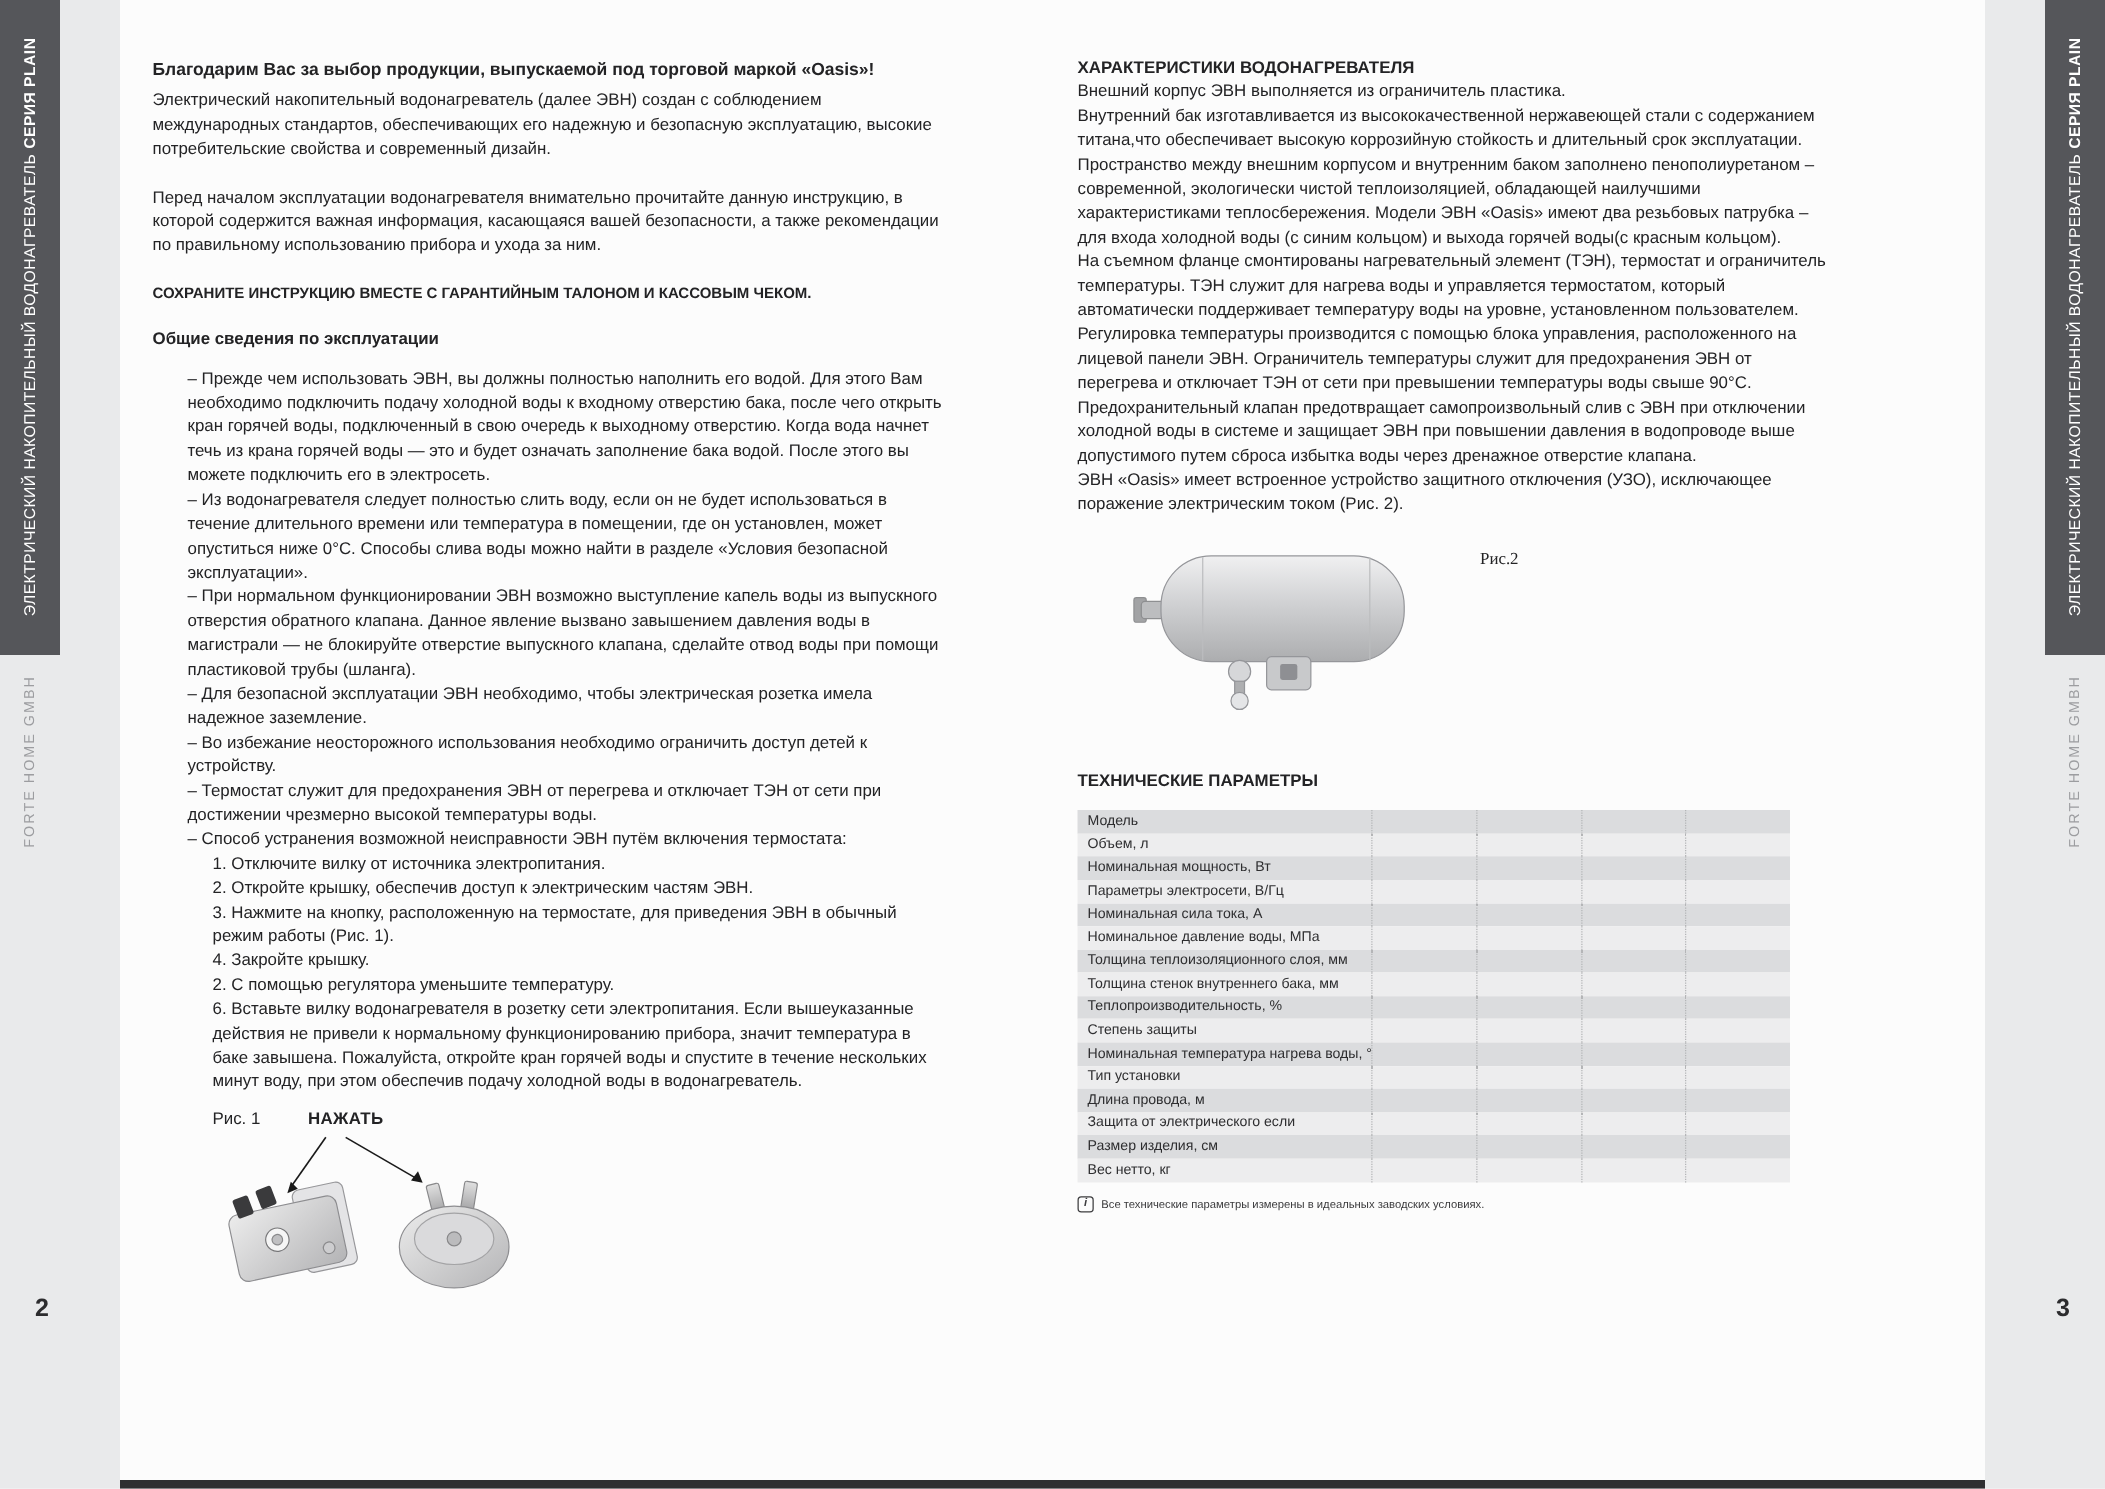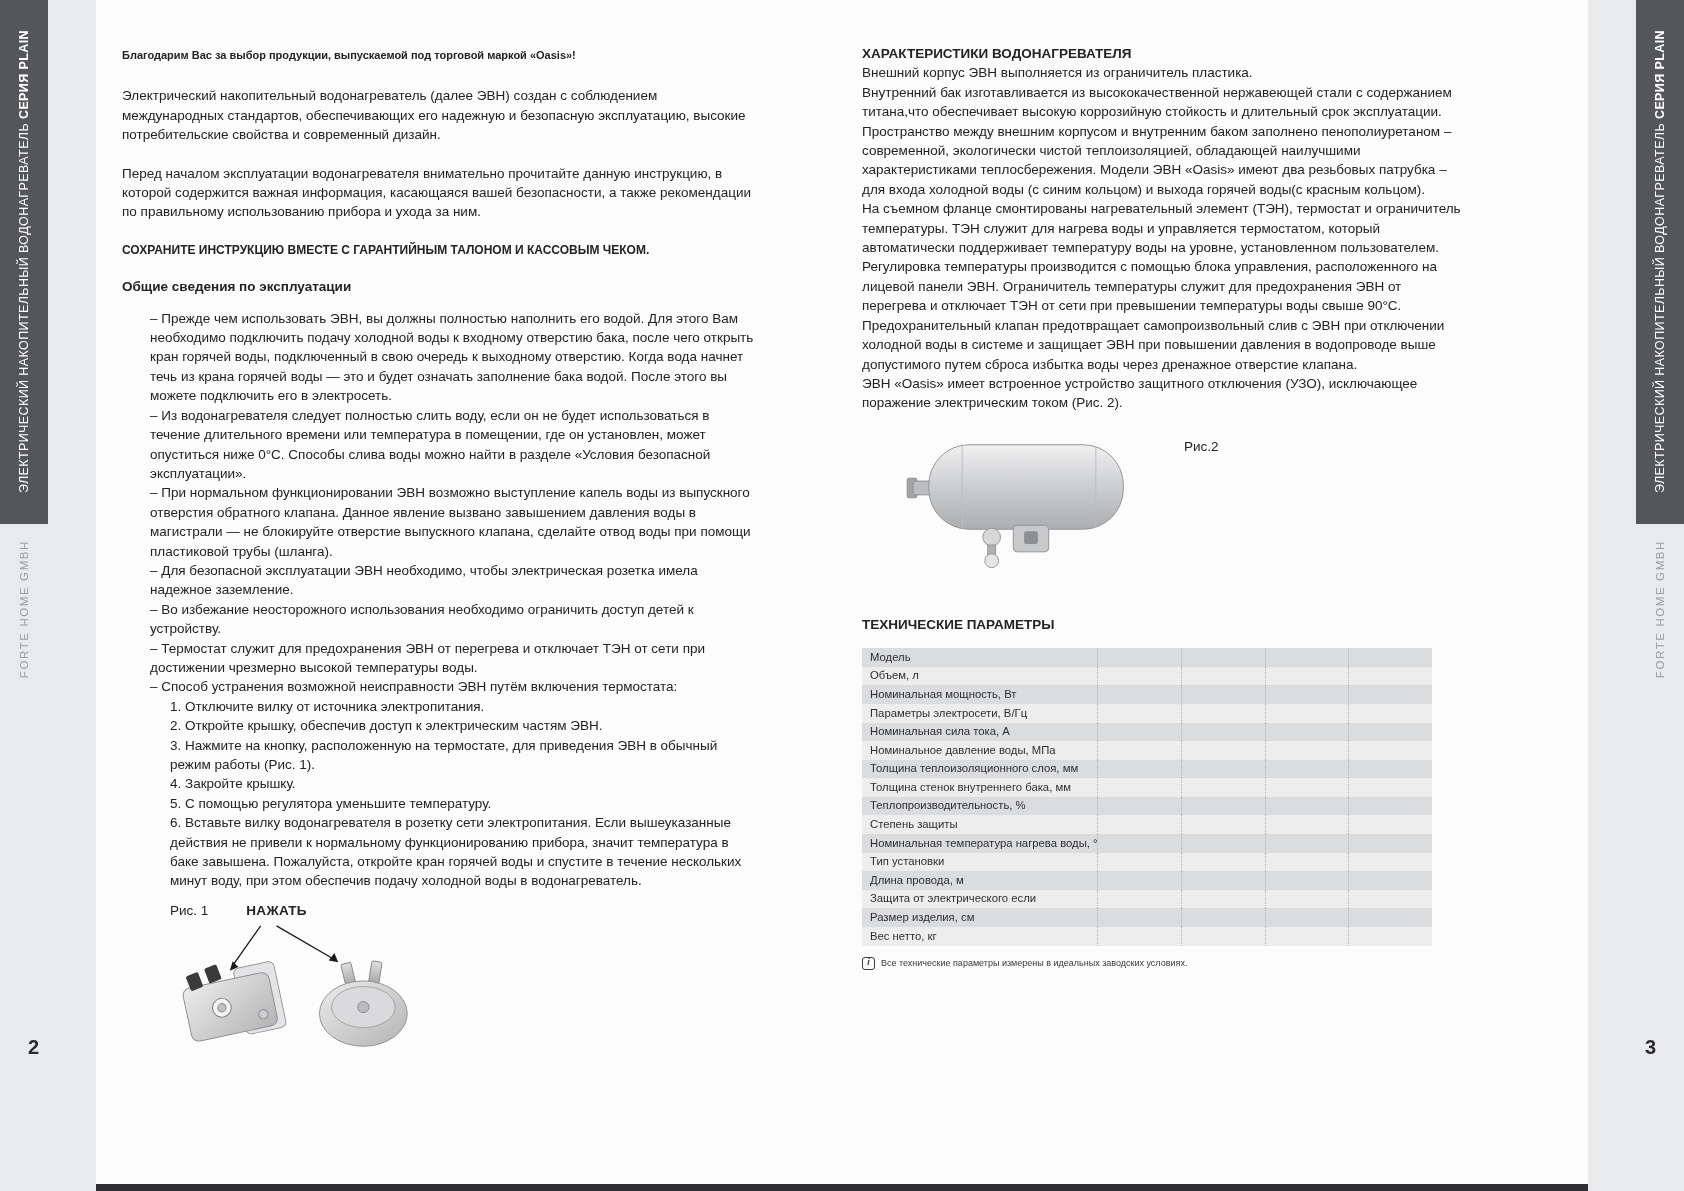--- a/index.html
+++ b/index.html
@@ -30,40 +30,40 @@
             white-space:nowrap; color:#9c9da0; font-size:11.5px; letter-spacing:1.6px; }
   .edge-left .vbrand { left:18px; } .edge-right .vbrand { right:18px; }
   .pageno { position:absolute; top:1036px; font-size:20px; font-weight:bold; color:#2c2c2e; }
   .edge-left .pageno { left:28px; } .edge-right .pageno { right:28px; }
 
   
   .page { position:absolute; font-size:13.5px; line-height:19.4px; color:#232325; }
   .page-2 { left:122px; top:46px; width:632px; }
   .page-3 { left:862px; top:44px; width:604px; }
 
-  .h-intro { font-size:11px; line-height:19.4px; font-weight:bold; margin-bottom:21px; }
+  .h-intro { font-size:14px; line-height:19.4px; font-weight:bold; margin-bottom:5px; }
   .para { margin-bottom:19px; }
   .h-save { font-size:12px; line-height:19.4px; font-weight:bold; margin-top:14px; margin-bottom:17px; }
   .h-general { font-size:13.5px; line-height:19.4px; font-weight:bold; margin-bottom:12px; }
   .bullets { padding-left:28px; }
   .bullet { margin:0; }
   .steps { padding-left:20px; }
   .step { margin:0; }
 
   .fig1-labels { margin-top:10px; padding-left:48px; }
   .fig-label { }
   .fig-annot { font-weight:bold; margin-left:38px; letter-spacing:0.3px; }
   .fig1-art { display:block; margin-left:40px; margin-top:4px; width:300px; height:140px; }
 
   .h-caps { font-size:13.5px; line-height:19.4px; font-weight:bold; }
   .body-text p { margin:0; }
 
   .fig2-wrap { position:relative; height:188px; margin-top:12px; }
   .fig2-art { position:absolute; left:43px; top:4px; width:250px; height:172px; }
-  .fig2-label { position:absolute; left:322px; top:12px; }
+  .fig2-label { position:absolute; left:322px; top:12px;font-family:Liberation Serif, serif; }
 
   .h-tech { margin-top:2px; margin-bottom:14px; }
 
   .tech-table { width:570px; }
   .trow { display:flex; height:18.6px; align-items:center; font-size:11.3px; color:#2e2e30; }
   .trow:nth-child(odd) { background:#dbdcde; }
   .trow:nth-child(even) { background:#ededee; }
   .tlabel { width:235px; padding-left:8px; white-space:nowrap; overflow:hidden; }
   .tcell { flex:1; height:100%; border-left:1px dotted #b4b5b7; }
 
@@ -110,21 +110,21 @@
       <p class="bullet">– При нормальном функционировании ЭВН возможно выступление капель воды из выпускного отверстия обратного клапана. Данное явление вызвано завышением давления воды в магистрали — не блокируйте отверстие выпускного клапана, сделайте отвод воды при помощи пластиковой трубы (шланга).</p>
       <p class="bullet">– Для безопасной эксплуатации ЭВН необходимо, чтобы электрическая розетка имела надежное заземление.</p>
       <p class="bullet">– Во избежание неосторожного использования необходимо ограничить доступ детей к устройству.</p>
       <p class="bullet">– Термостат служит для предохранения ЭВН от перегрева и отключает ТЭН от сети при достижении чрезмерно высокой температуры воды.</p>
       <p class="bullet">– Способ устранения возможной неисправности ЭВН путём включения термостата:</p>
       <div class="steps">
         <p class="step">1. Отключите вилку от источника электропитания.</p>
         <p class="step">2. Откройте крышку, обеспечив доступ к электрическим частям ЭВН.</p>
         <p class="step">3. Нажмите на кнопку, расположенную на термостате, для приведения ЭВН в обычный режим работы (Рис. 1).</p>
         <p class="step">4. Закройте крышку.</p>
-        <p class="step">5. С помощью  регулятора уменьшите температуру.</p>
+        <p class="step">2. С помощью  регулятора уменьшите температуру.</p>
         <p class="step">6. Вставьте вилку водонагревателя в розетку сети электропитания. Если вышеуказанные действия не привели к нормальному функционированию прибора, значит температура в баке завышена. Пожалуйста, откройте кран горячей воды и спустите в течение нескольких минут воду, при этом обеспечив подачу холодной воды в водонагреватель.</p>
       </div>
     </div>
 
     <div class="fig1-labels">
       <span class="fig-label">Рис. 1</span><span class="fig-annot">НАЖАТЬ</span>
     </div>
 
     <svg class="fig1-art" viewBox="0 0 300 150" xmlns="http://www.w3.org/2000/svg">
       <defs>

